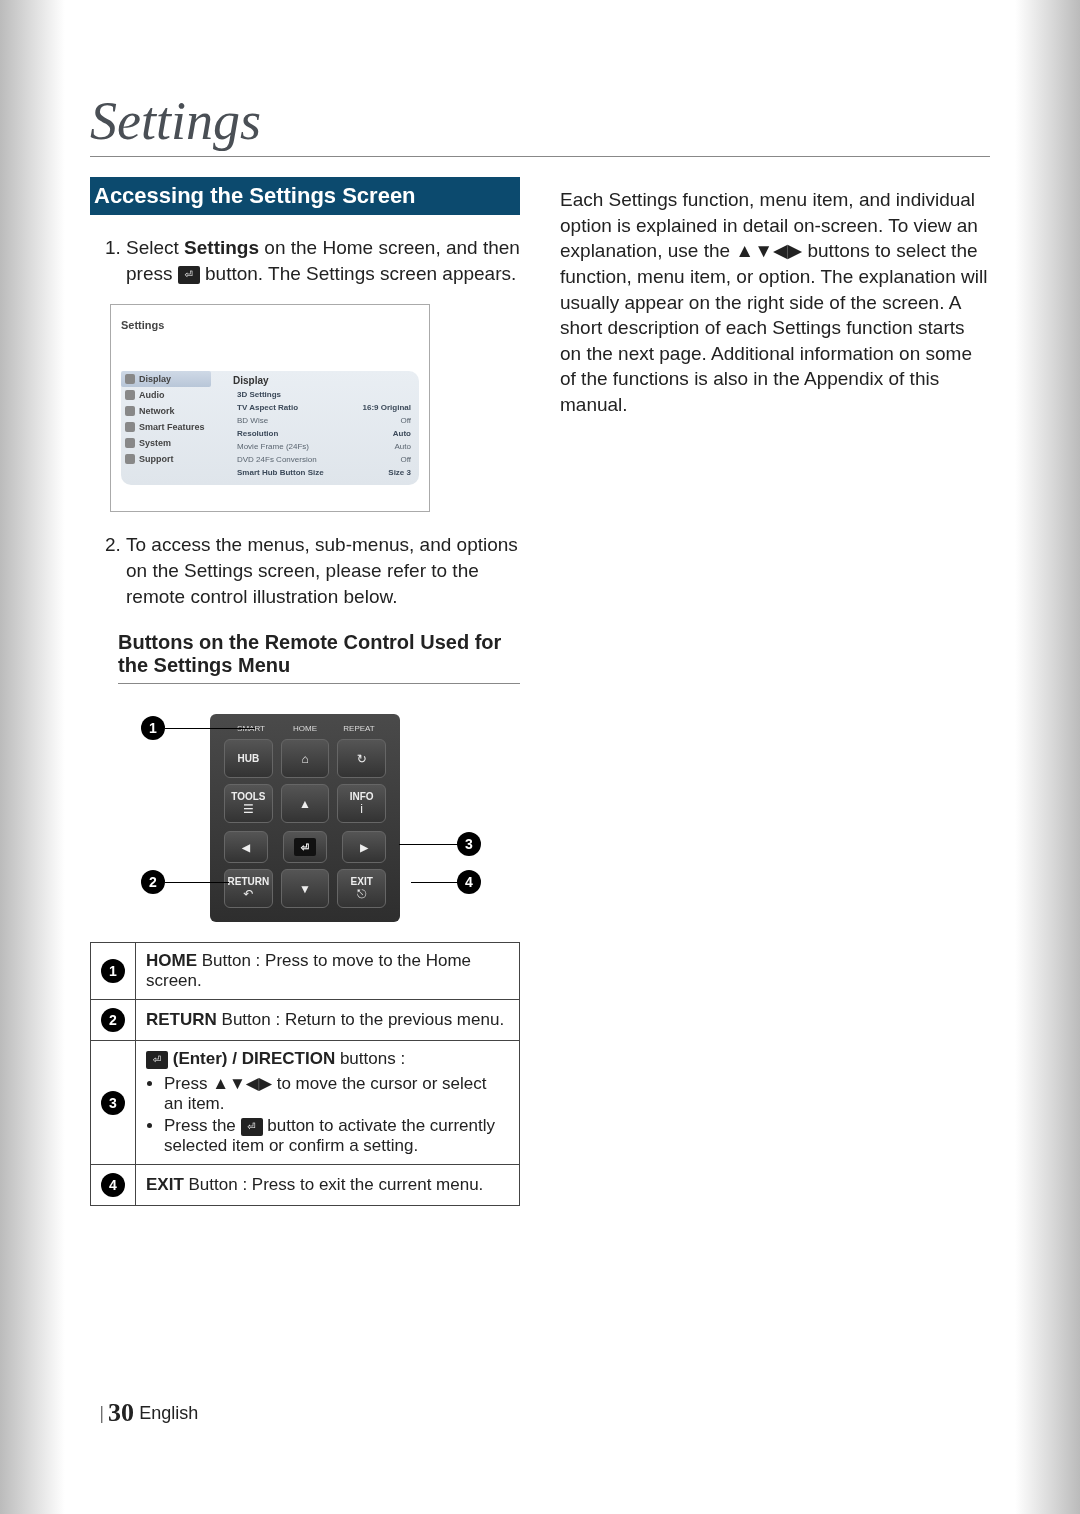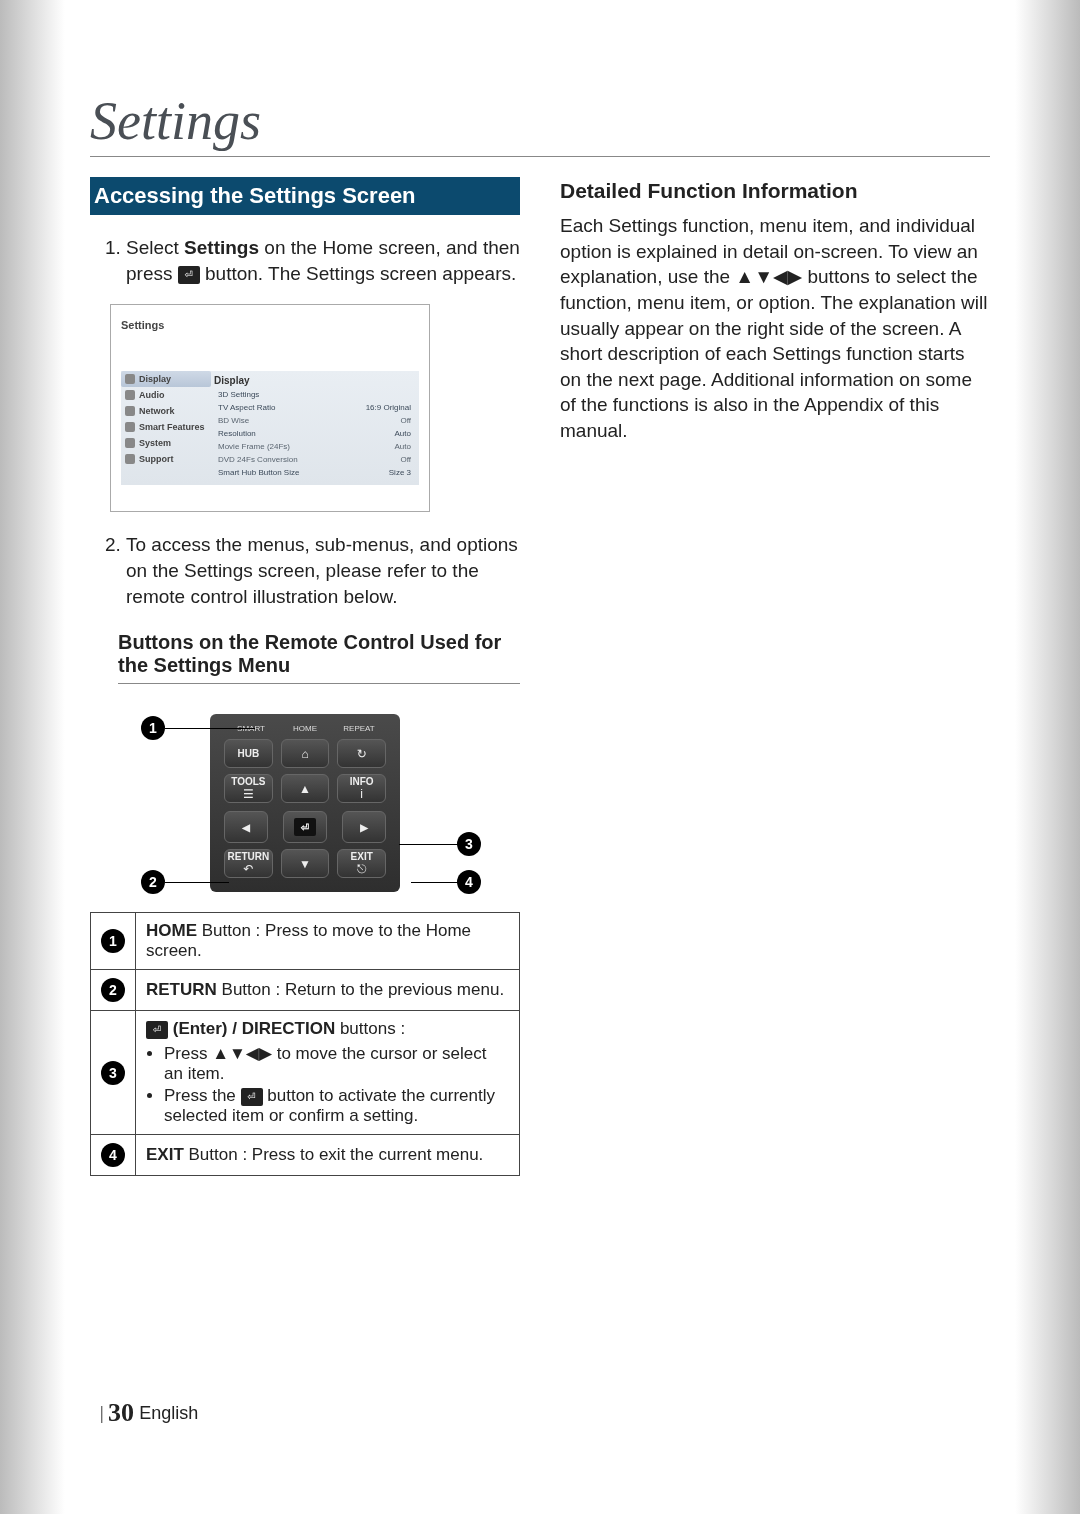--- a/index.html
+++ b/index.html
@@ -63,44 +63,44 @@
   .ss-box {
     margin: 18px 0 18px 20px;
     width: 320px;
     border: 1px solid #aaa;
     background: #fff;
     font-size: 10px;
     color: #555;
   }
   .ss-inner { padding: 14px 10px 26px 10px; }
   .ss-title { font-weight: bold; font-size: 11px; margin-bottom: 10px; color:#444; }
-  .ss-body { display: flex; gap: 3px; background: linear-gradient(#e9eef3,#dfe5eb); padding: 0 4px 6px 0; border-radius: 0; margin-top: 40px;}
+  .ss-body { display: flex; gap: 22px; background: linear-gradient(#e9eef3,#dfe5eb); padding: 0 4px 6px 0; border-radius: 10px; margin-top: 40px;}
   .ss-side { width: 90px; }
   .ss-side-item { display:flex; align-items:center; gap:4px; padding: 3px 4px; font-size:9px; font-weight:bold; color:#444;}
   .ss-side-item.active { background: linear-gradient(#cfd9e6,#b8c6d8); border-radius:2px;}
   .ss-side-icon { width:10px; height:10px; background:#888; display:inline-block; border-radius:2px;}
   .ss-main { flex:1; }
   .ss-main-title { font-weight: bold; font-size:10px; color:#333; padding:4px 0 2px 0;}
   .ss-row { display:flex; justify-content:space-between; font-size:8px; padding:2px 4px; color:#5a6570;}
-  .ss-row.strong { font-weight:normal; color:#3c4a5a;}
+  .ss-row.strong { font-weight:bold; color:#3c4a5a;}
   
   .remote-wrap { position: relative; margin: 30px auto 20px auto; width: 340px; }
   .remote {
     width: 190px;
     margin: 0 auto;
     background: linear-gradient(#4a4a4a,#2e2e2e);
     border-radius: 6px;
     padding: 10px 14px 14px 14px;
   }
   .rm-toprow { display:flex; justify-content:space-between; font-size:8px; color:#ddd; text-align:center;}
   .rm-toprow span{ flex:1;}
   .rm-row { display:flex; justify-content:space-between; margin-top:6px; gap:8px;}
   .rm-btn {
     flex:1;
-    height:29px;
+    height:39px;
     background: linear-gradient(#555,#333);
     border:1px solid #666;
     border-radius:6px;
     color:#eee;
     font-size:10px;
     font-weight:bold;
     display:flex;
     flex-direction:column;
     align-items:center;
     justify-content:center;
@@ -317,21 +317,20 @@
         </tr>
         <tr>
           <td class="num"><span class="numcircle">4</span></td>
           <td><b>EXIT</b><span> Button : Press to exit the current menu.</span></td>
         </tr>
       </tbody>
         </table>
     </div>
 
     <div class="right">
-      <div style="font-weight:bold;font-size:21px;margin-top:2px">Detailed Function Information</div>
       <div class="body-text" style="margin-top:10px">
         <span>Each Settings function, menu item, and individual option is explained in detail on-screen. To view an explanation, use the </span><span class="arrows">▲▼◀▶</span><span> buttons to select the function, menu item, or option. The explanation will usually appear on the right side of the screen. A short description of each Settings function starts on the next page. Additional information on some of the functions is also in the Appendix of this manual.</span>
       </div>
     </div>
   </div>
 </div>
 
 <div class="footer">
   <span class="bar">| </span><span class="pg">30</span> <span>English</span>
 </div>

